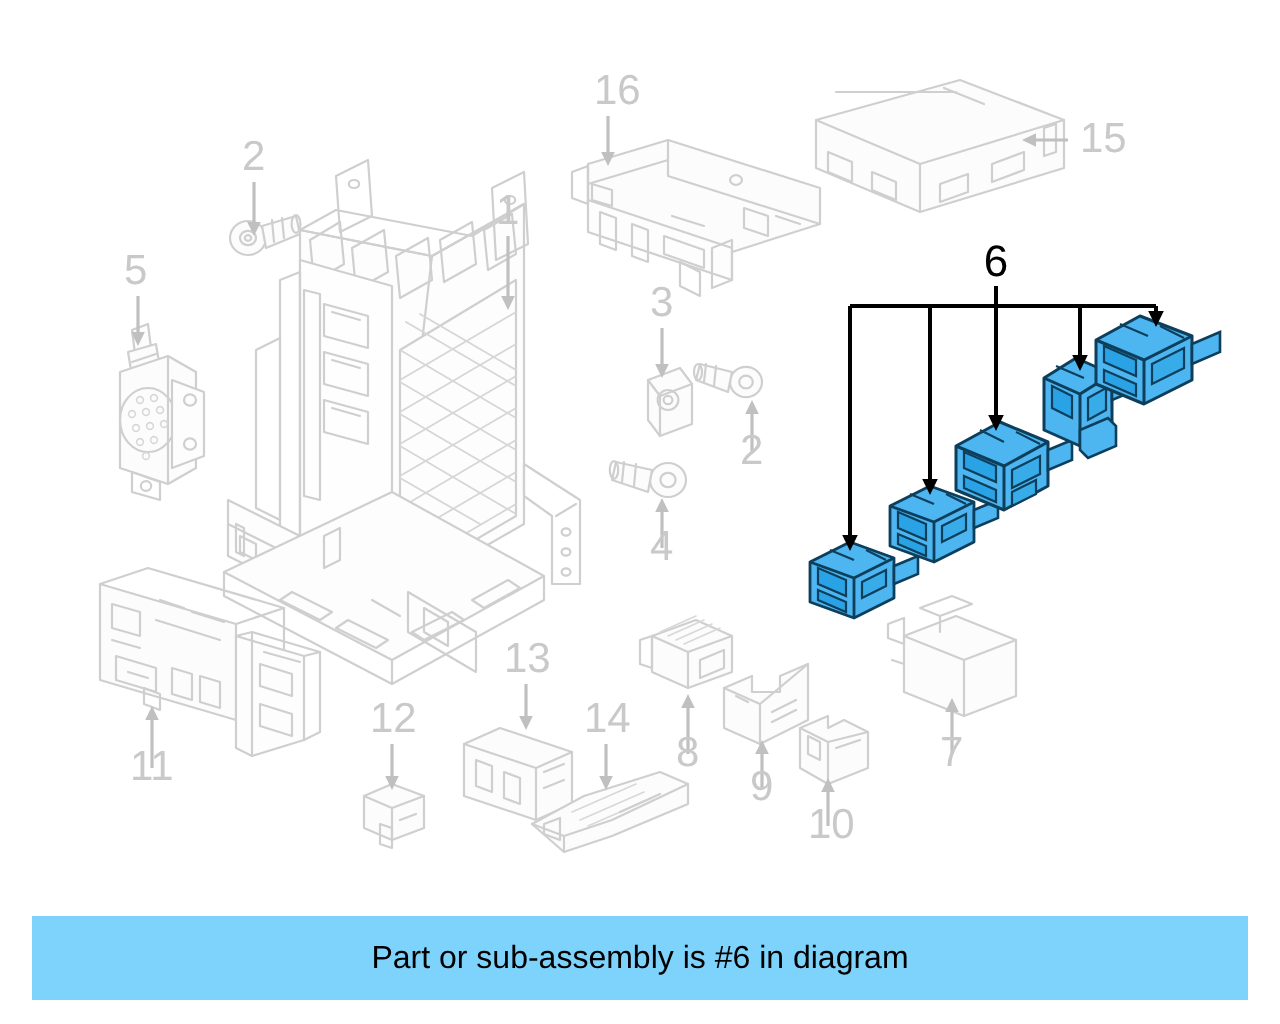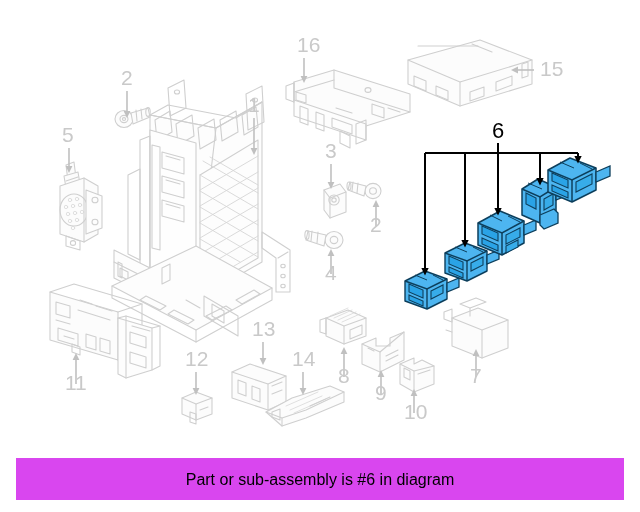--- a/index.html
+++ b/index.html
@@ -6,21 +6,21 @@
   html,body{margin:0;padding:0;background:#ffffff;}
   body{
     width:640px;height:512px;overflow:hidden;position:relative;
     font-family:"Liberation Sans","DejaVu Sans",sans-serif;
   }
   #diagram-root{position:absolute;left:0;top:0;width:640px;height:512px;}
   #svg-canvas{position:absolute;left:0;top:0;width:640px;height:512px;display:block;}
 
   .caption-bar{
     position:absolute;left:16px;top:458px;width:608px;height:42px;
-    background:#d946ef;display:flex;flex-direction:column;
+    background:#7dd3fc;display:flex;flex-direction:column;
     align-items:center;justify-content:center;
   }
   .caption-line{
     color:#000000;font-size:16px;line-height:19px;
     font-family:"Liberation Sans","DejaVu Sans",sans-serif;
     white-space:nowrap;letter-spacing:0px;
   }
   .cb-label{font-size:21px;fill:#c9c9c9;font-family:"Liberation Sans","DejaVu Sans",sans-serif;}
   .cb-label-hl{font-size:22px;fill:#000000;font-family:"Liberation Sans","DejaVu Sans",sans-serif;}
 </style>

